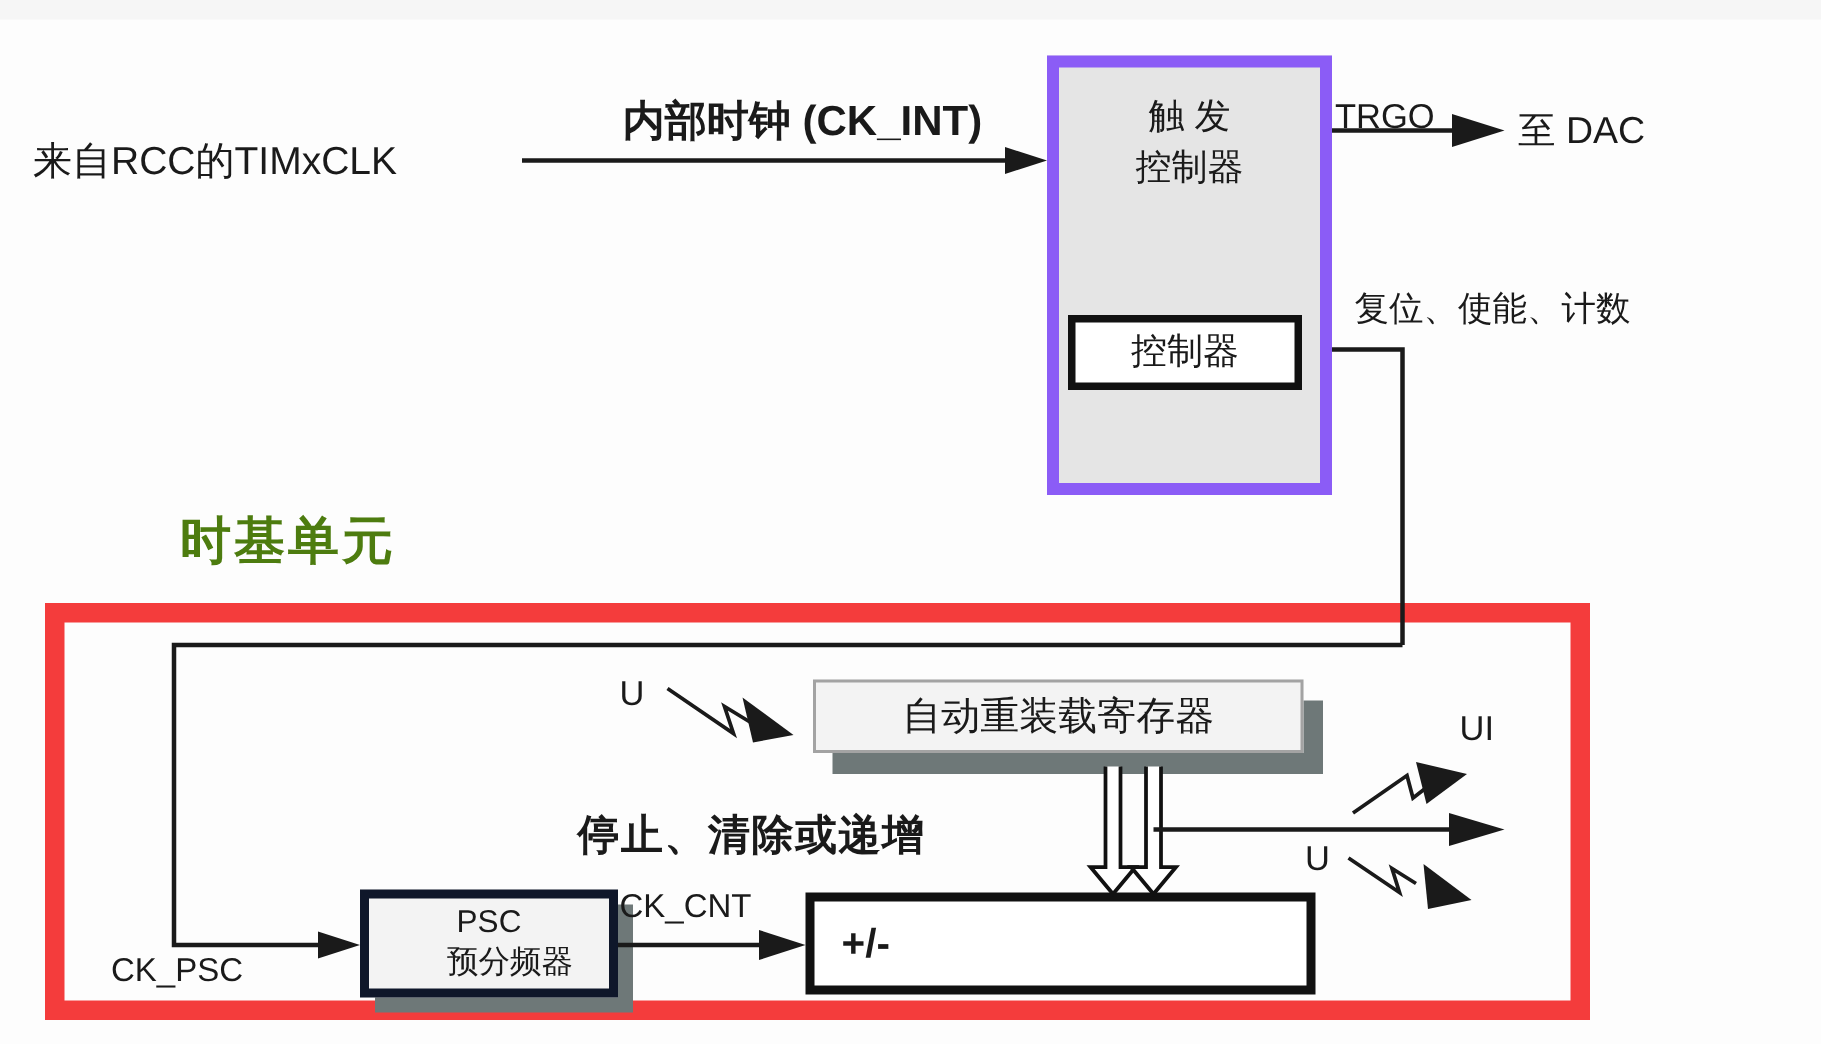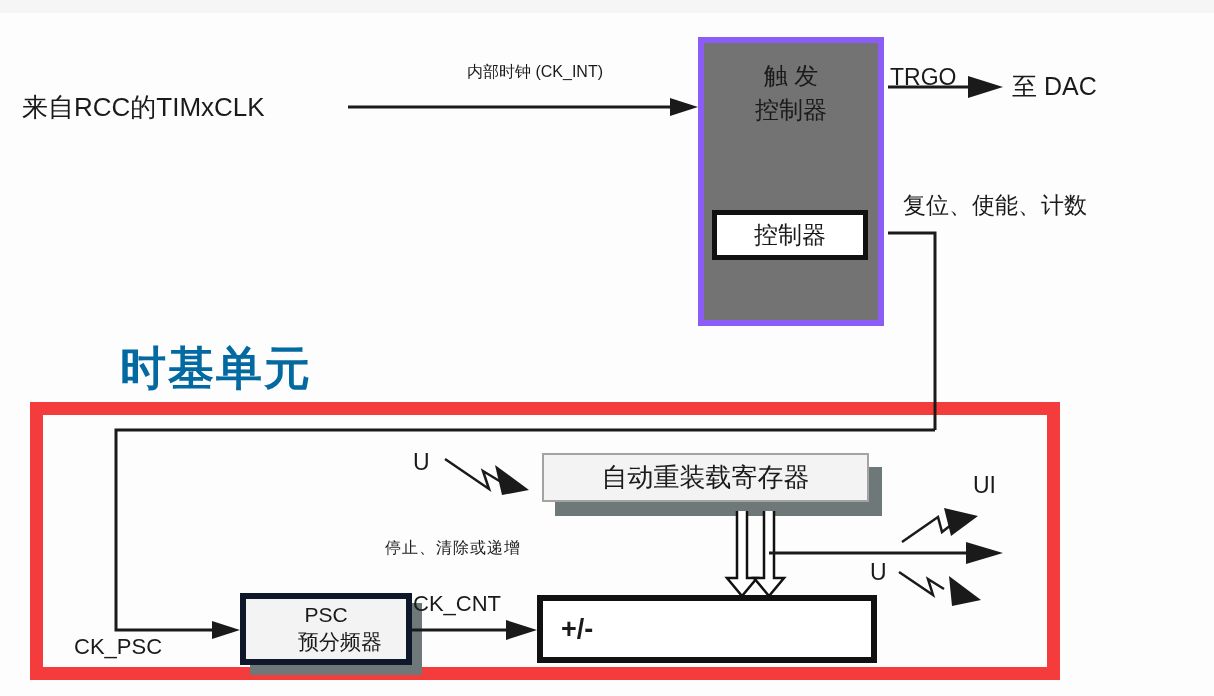--- a/index.html
+++ b/index.html
@@ -9,26 +9,26 @@
   }
   .top-strip{position:absolute;left:0;top:0;width:1214px;height:13px;background:#f6f6f6;}
   .lbl{position:absolute;white-space:nowrap;z-index:4;}
   .svg-layer{position:absolute;left:0;top:0;z-index:3;}
   
   .red-box{
     position:absolute;left:30px;top:402px;width:1004px;height:252px;
     border:13px solid #f43c3c;z-index:1;background:transparent;
   }
   .red-title{
-    position:absolute;left:120px;top:338px;font-size:46px;font-weight:bold;
-    color:#0369a1;z-index:4;letter-spacing:2px;white-space:nowrap;
+    position:absolute;left:120px;top:338px;font-size:34px;font-weight:bold;
+    color:#4d7c0f;z-index:4;letter-spacing:2px;white-space:nowrap;
   }
   .trigger-box{
     position:absolute;left:698px;top:37px;width:174px;height:277px;
-    border:6px solid #8b5cf6;background:#737373;z-index:2;text-align:center;
+    border:8px solid #8b5cf6;background:#e5e5e5;z-index:2;text-align:center;
   }
   .trigger-box .t1{margin-top:16px;font-size:24px;line-height:34px;}
   .trigger-box .t2{font-size:24px;line-height:34px;}
   .inner-ctrl-box{
     position:absolute;left:712px;top:210px;width:146px;height:40px;
     border:5px solid #111;background:#fff;z-index:2;text-align:center;
     font-size:24px;line-height:40px;
   }
   .reload-box{
     position:absolute;left:542px;top:453px;width:323px;height:45px;
@@ -43,21 +43,21 @@
   .psc-box .p1{font-size:21px;line-height:26px;margin-top:3px;}
   .psc-box .p2{font-size:21px;line-height:27px;padding-left:28px;}
   .cnt-box{
     position:absolute;left:537px;top:595px;width:328px;height:56px;
     border:6px solid #111;background:#fff;z-index:2;
     display:flex;align-items:center;
   }
   .cnt-box .sign{font-weight:bold;font-size:27px;margin-left:18px;}
   .cnt-box .cname{font-size:27px;margin-left:24px;letter-spacing:2px;}
   
-  .f26{font-size:26px;} .f25{font-size:25px;} .f24{font-size:16px;}
+  .f26{font-size:26px;} .f25{font-size:25px;} .f24{font-size:28px;font-weight:bold;}
   .f23{font-size:23px;} .f22{font-size:22px;}
 </style>
 </head>
 <body>
 
 <div class="top-strip"></div>
 
 <div class="red-box"></div>
 <div class="red-title">时基单元</div>
 

